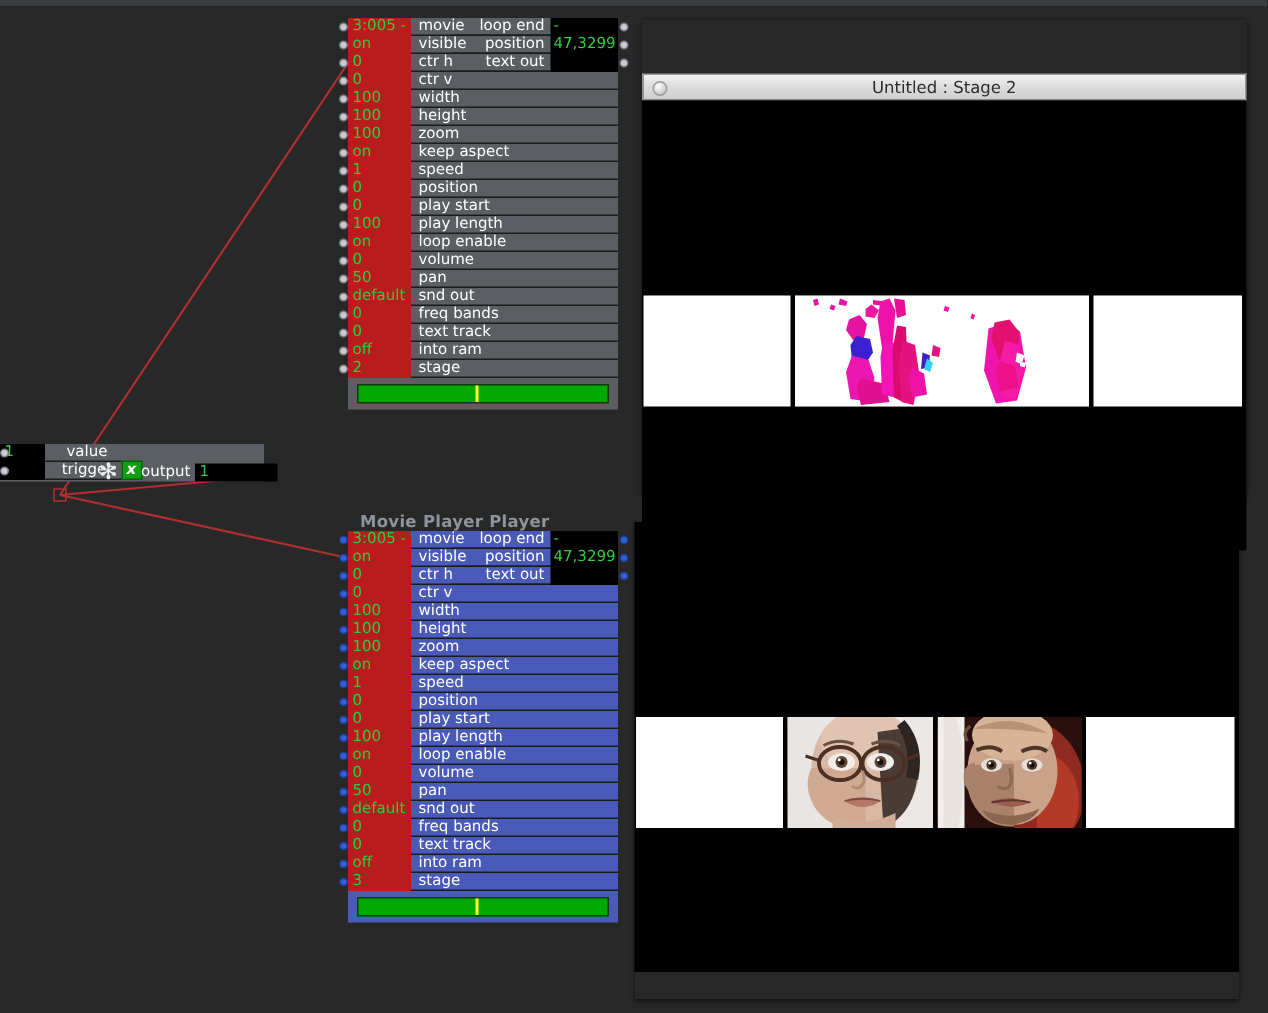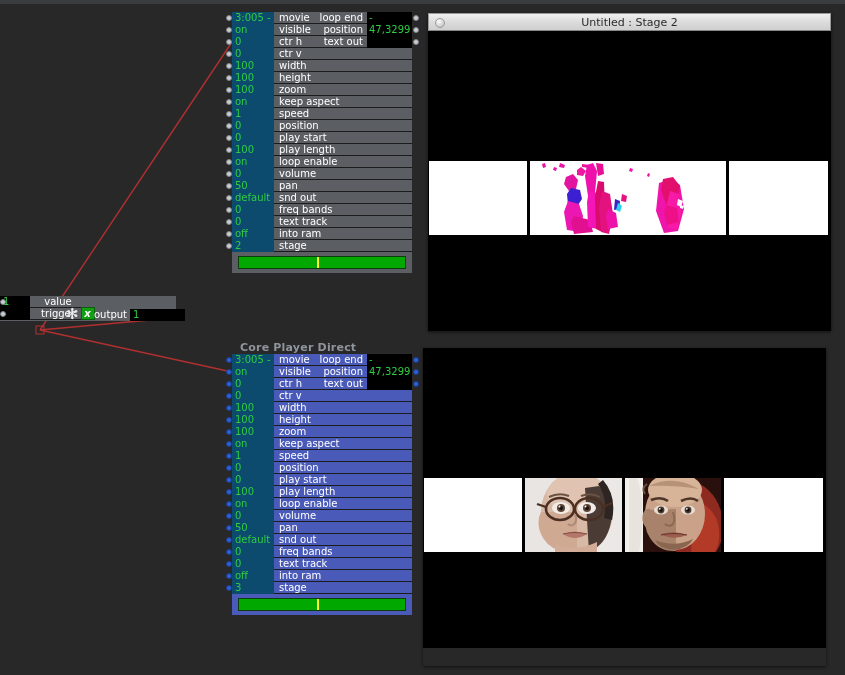--- a/index.html
+++ b/index.html
@@ -26,21 +26,21 @@
 
   .row { position: relative; height: 12px; display: flex; align-items: stretch; }
   .dot {
     position: absolute; left: -6px; top: 3px; width: 6px; height: 6px;
     border-radius: 50%; background: #c9ccd0; border: 1px solid #7b7f85;
     box-sizing: border-box;
   }
   .dot.blue { background: #2f5fd0; border-color:#1b3c92; }
 
   .val {
-    width: 42px; background: #0c4a6e; color: #2ecc40;
+    width: 42px; background: #b91c1c; color: #2ecc40;
     font-size: 10px; line-height: 12px; padding-left: 3px;
     box-sizing: border-box; overflow: hidden; white-space: nowrap;
     font-family: "DejaVu Sans", "Liberation Sans", sans-serif;
   }
   .lbl {
     flex: 1; color: #ffffff; font-size: 10px; line-height: 12px;
     padding-left: 5px; border-bottom: 1px solid #1c1c1c;
     box-sizing: border-box; white-space: nowrap;
   }
 
@@ -89,20 +89,21 @@
   .tv-out .olbl2 { color:#fff; font-size:10px; line-height:12px; padding-right:3px; }
   .tv-out .oval2 { width:55px; background:#000; color:#2ecc40; font-size:10px; line-height:12px; padding-left:3px; box-sizing:border-box; }
 
   
   .stage-win { position: absolute; box-shadow: 0 1px 3px rgba(0,0,0,.6); }
   .titlebar {
     height: 18px; position: relative;
     background: linear-gradient(to bottom, #f0f0f0 0%, #dcdcdc 50%, #cfcfcf 100%);
     border: 1px solid #9a9a9a; border-bottom: 1px solid #868686;
     box-sizing: border-box;
+    margin-top: 36px;
   }
   .titlebar .ttl {
     text-align: center; font-size: 11px; color: #2b2b2b; line-height: 17px;
     font-family: "DejaVu Sans", "Liberation Sans", sans-serif;
   }
   .close-dot {
     position: absolute; left: 6px; top: 4px; width: 10px; height: 10px;
     border-radius: 50%;
     background: radial-gradient(circle at 35% 30%, #fdfdfd, #cccccc 70%, #a8a8a8 100%);
     border: 1px solid #9b9b9b; box-sizing: border-box;
@@ -259,21 +260,21 @@
         </div>
       <div class="scrub-wrap">
         <div class="scrub">
           <div class="playhead" id="core-playhead" style="left: 47%;"></div>
         </div>
       </div>
     </div>
   </div>
 
   <div class="node" id="node-direct" style="left:232px; top:341px; width:180px;">
-    <div class="node-title">Core Player Direct</div>
+    <div class="node-title">Movie Player Player</div>
     <div class="node-body sel" id="direct-body">
       <div id="direct-rows">
           <div class="row">
             <span class="dot blue"></span>
             <div class="val">3:005 -</div>
             <div class="lbl">movie</div>
           </div>
           <div class="row">
             <span class="dot blue"></span>
             <div class="val">on</div>

